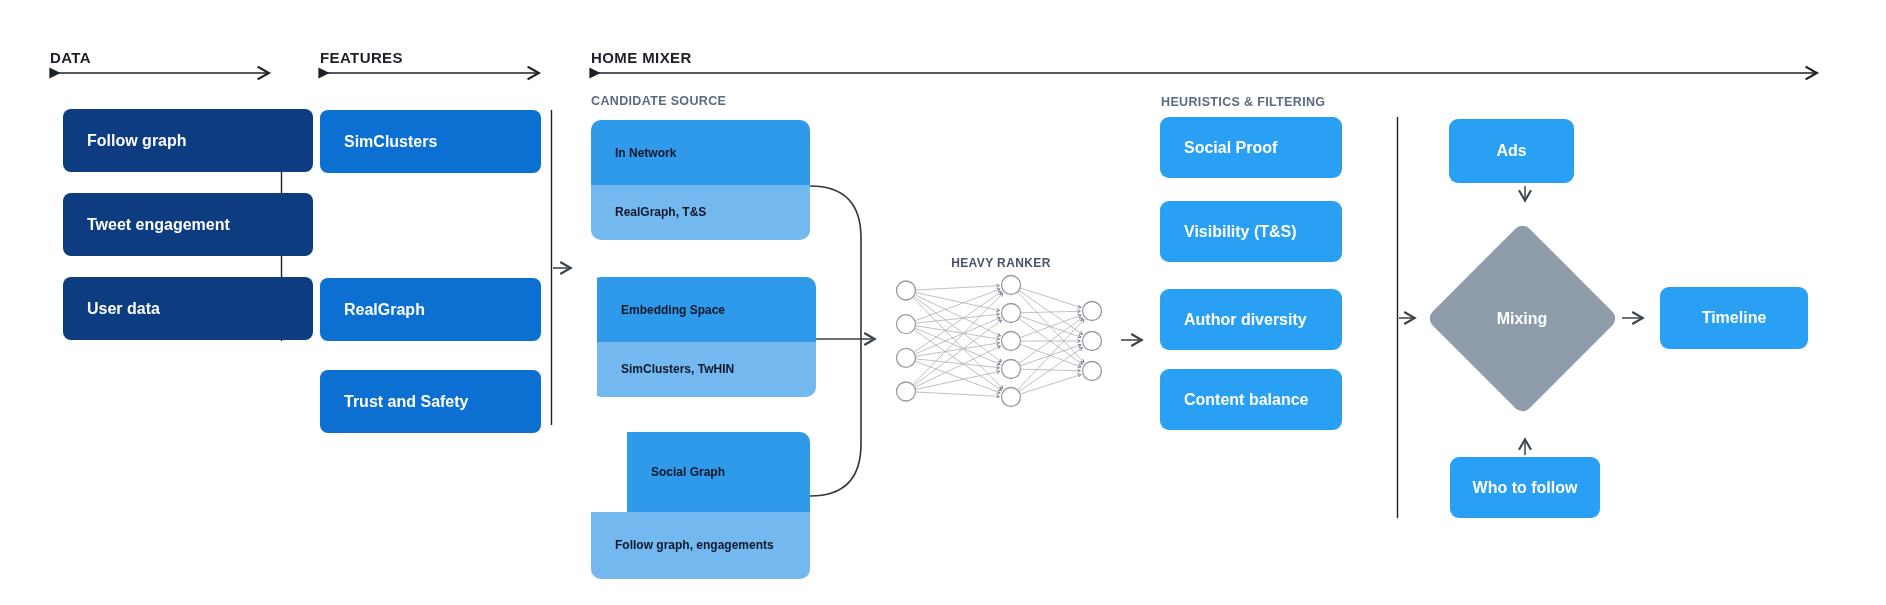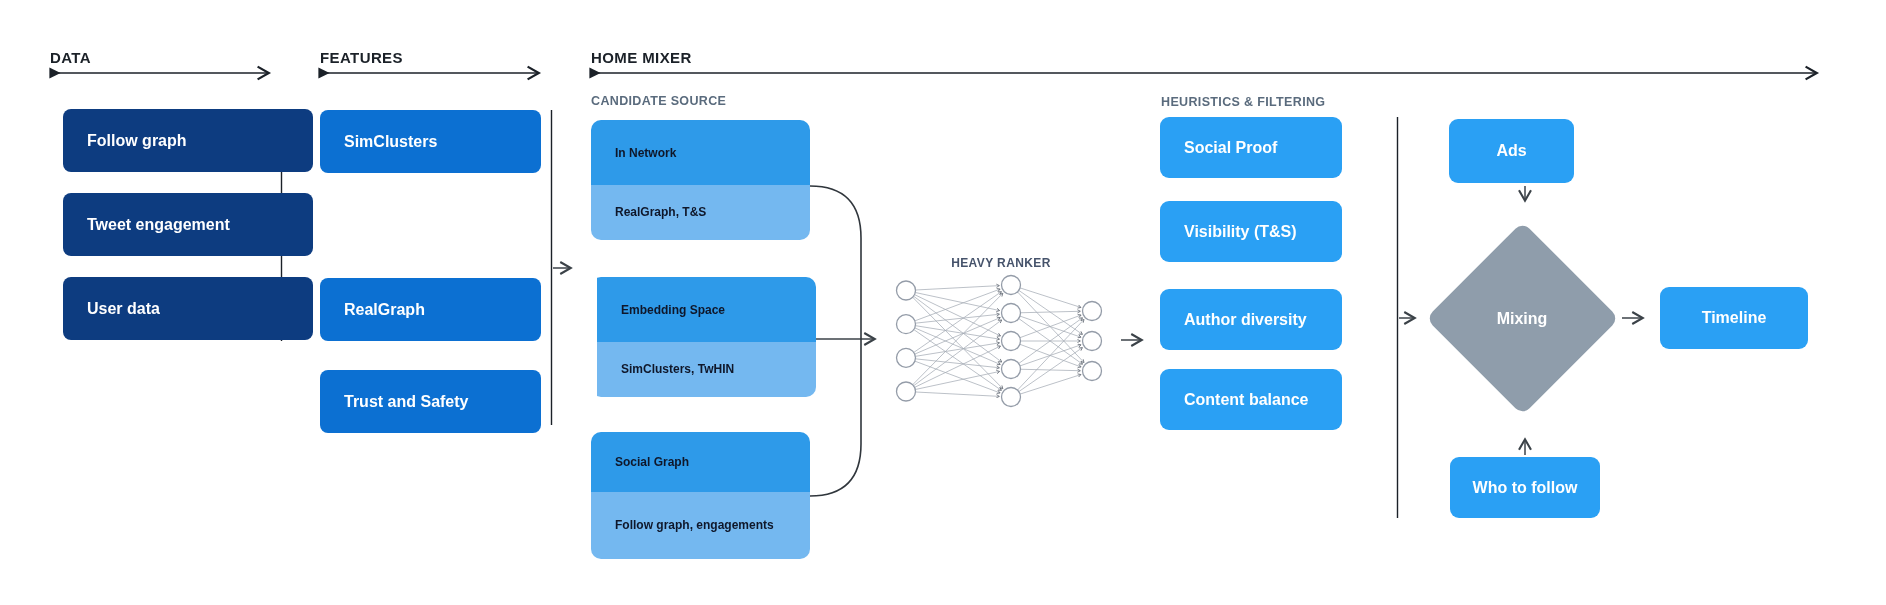--- a/index.html
+++ b/index.html
@@ -234,21 +234,21 @@
   <div class="card" style="top:277px;padding-left:6px;">
     <div class="top">
       <span>Embedding Space</span>
     </div>
     <div class="bot" style="height:55px;">
       <span>SimClusters, TwHIN</span>
     </div>
   </div>
 
   <div class="card" style="top:432px;">
-    <div class="top" style="height:60px;">
+    <div class="top" style="height:80px;margin-left:36px;">
       <span>Social Graph</span>
     </div>
     <div class="bot" style="height:67px;">
       <span>Follow graph, engagements</span>
     </div>
   </div>
 
   <div class="ranker-lbl">HEAVY RANKER</div>
 
   <div class="sublbl" style="left:1161px; top:95px;">HEURISTICS &amp; FILTERING</div>

